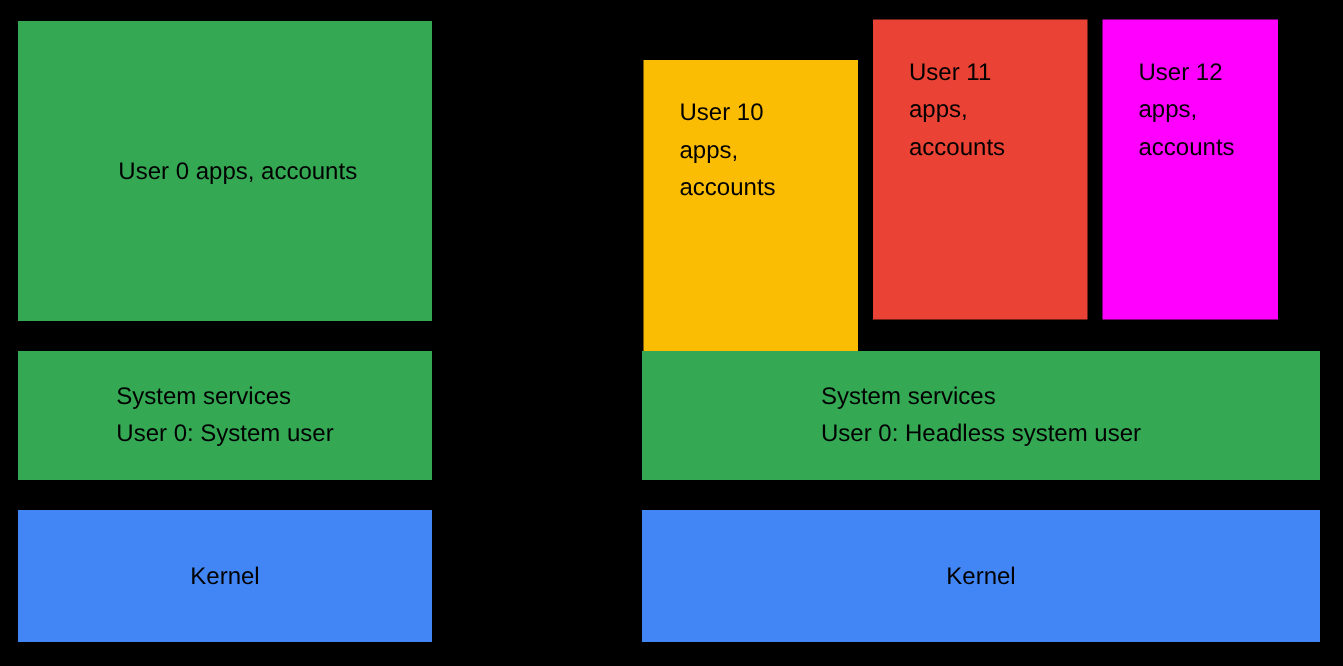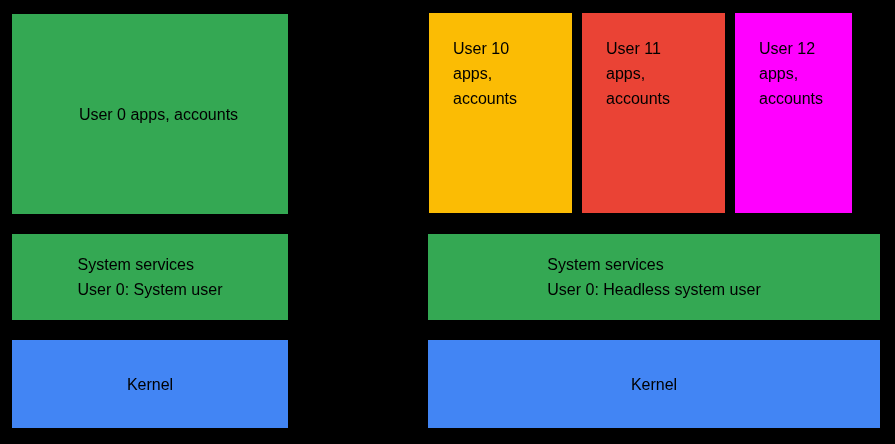--- a/index.html
+++ b/index.html
@@ -67,21 +67,21 @@
 
   <div class="box l-services" style="background-color: rgb(52, 168, 83); color: rgb(0, 0, 0);">
     <span class="txt">System services
 User 0: System user</span>
   </div>
 
   <div class="box l-kernel" style="background-color: rgb(66, 133, 244); color: rgb(0, 0, 0);">
     <span class="txt">Kernel</span>
   </div>
 
-  <div class="box r-user10" style="background-color: rgb(251, 188, 4); color: rgb(0, 0, 0);">
+  <div class="box r-user10" style="background-color: rgb(251, 188, 4); color: rgb(0, 0, 0); margin-top: 27px;">
     <span class="txt">User 10
 apps,
 accounts</span>
   </div>
 
   <div class="box r-user11" style="background-color: rgb(234, 67, 53); color: rgb(0, 0, 0);">
     <span class="txt">User 11
 apps,
 accounts</span>
   </div>

